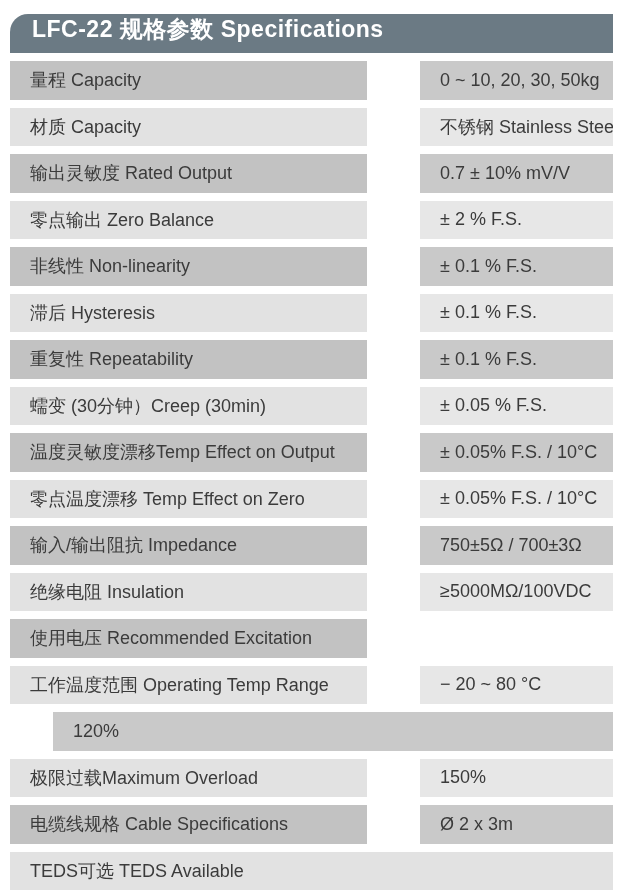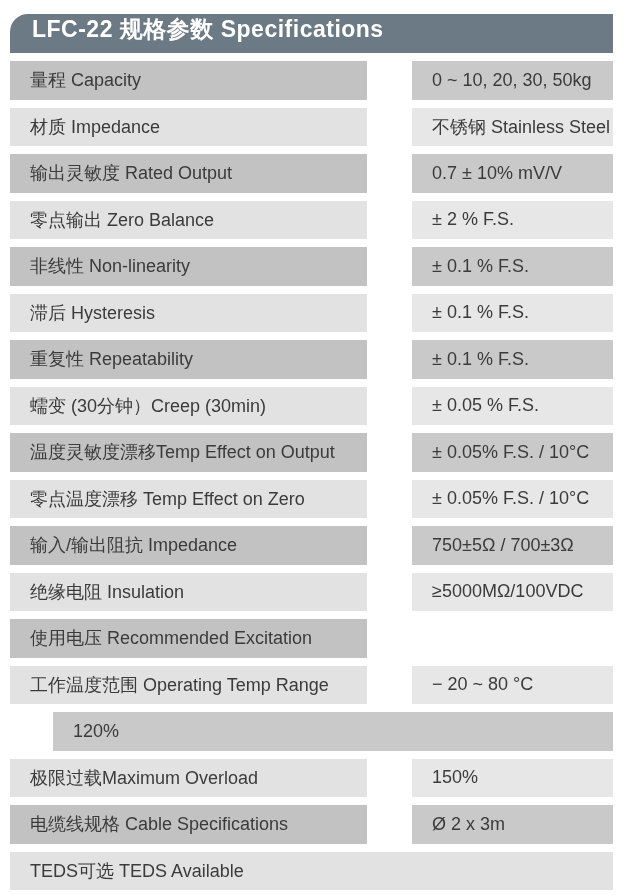--- a/index.html
+++ b/index.html
@@ -42,21 +42,21 @@
     font-size: 23px;
     font-weight: bold;
     letter-spacing: 0.5px;
     white-space: nowrap;
   }
   .rows {
     display: block;
   }
   .row {
     display: flex;
-    gap: 2px;
+    gap: 10px;
     margin-top: 8px;
     height: 38.5px;
   }
   .cell {
     display: flex;
     align-items: center;
     box-sizing: border-box;
     padding-left: 20px;
     font-size: 18px;
     white-space: nowrap;
@@ -77,21 +77,21 @@
   <div class="table-header">
     <span class="table-title">LFC-22 规格参数 Specifications</span>
   </div>
   <div class="rows" id="rows">
   <div class="row">
     <div class="cell label">量程 Capacity</div>
     <div class="cell value">0 ~ 10, 20, 30, 50kg</div>
   </div>
 
   <div class="row">
-    <div class="cell label">材质 Impedance</div>
+    <div class="cell label">材质 Capacity</div>
     <div class="cell value">不锈钢 Stainless Steel</div>
   </div>
 
   <div class="row">
     <div class="cell label">输出灵敏度 Rated Output</div>
     <div class="cell value">0.7 ± 10% mV/V</div>
   </div>
 
   <div class="row">
     <div class="cell label">零点输出  Zero Balance</div>

